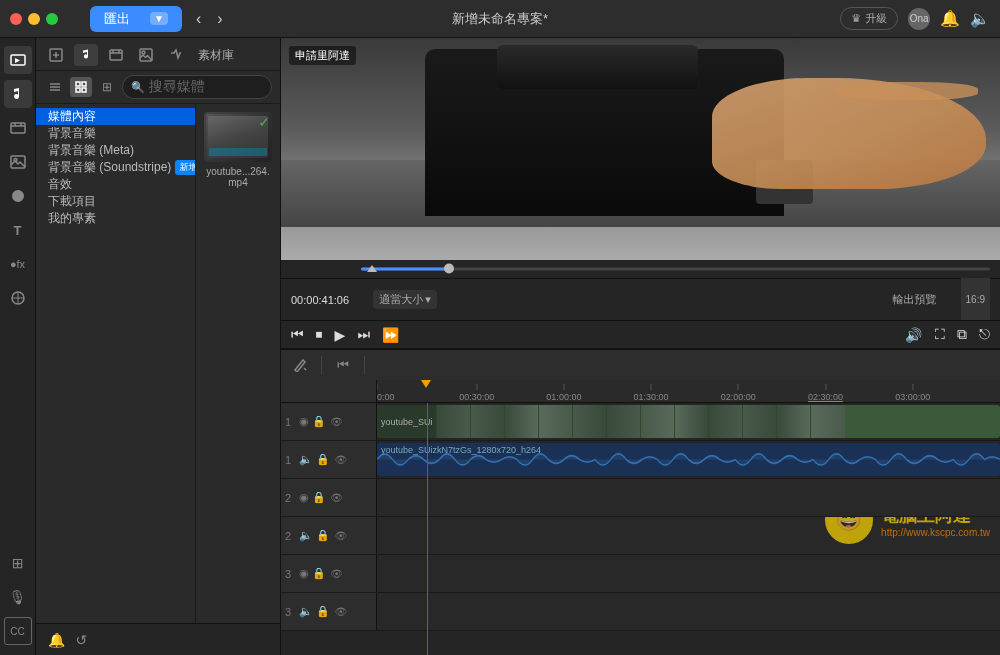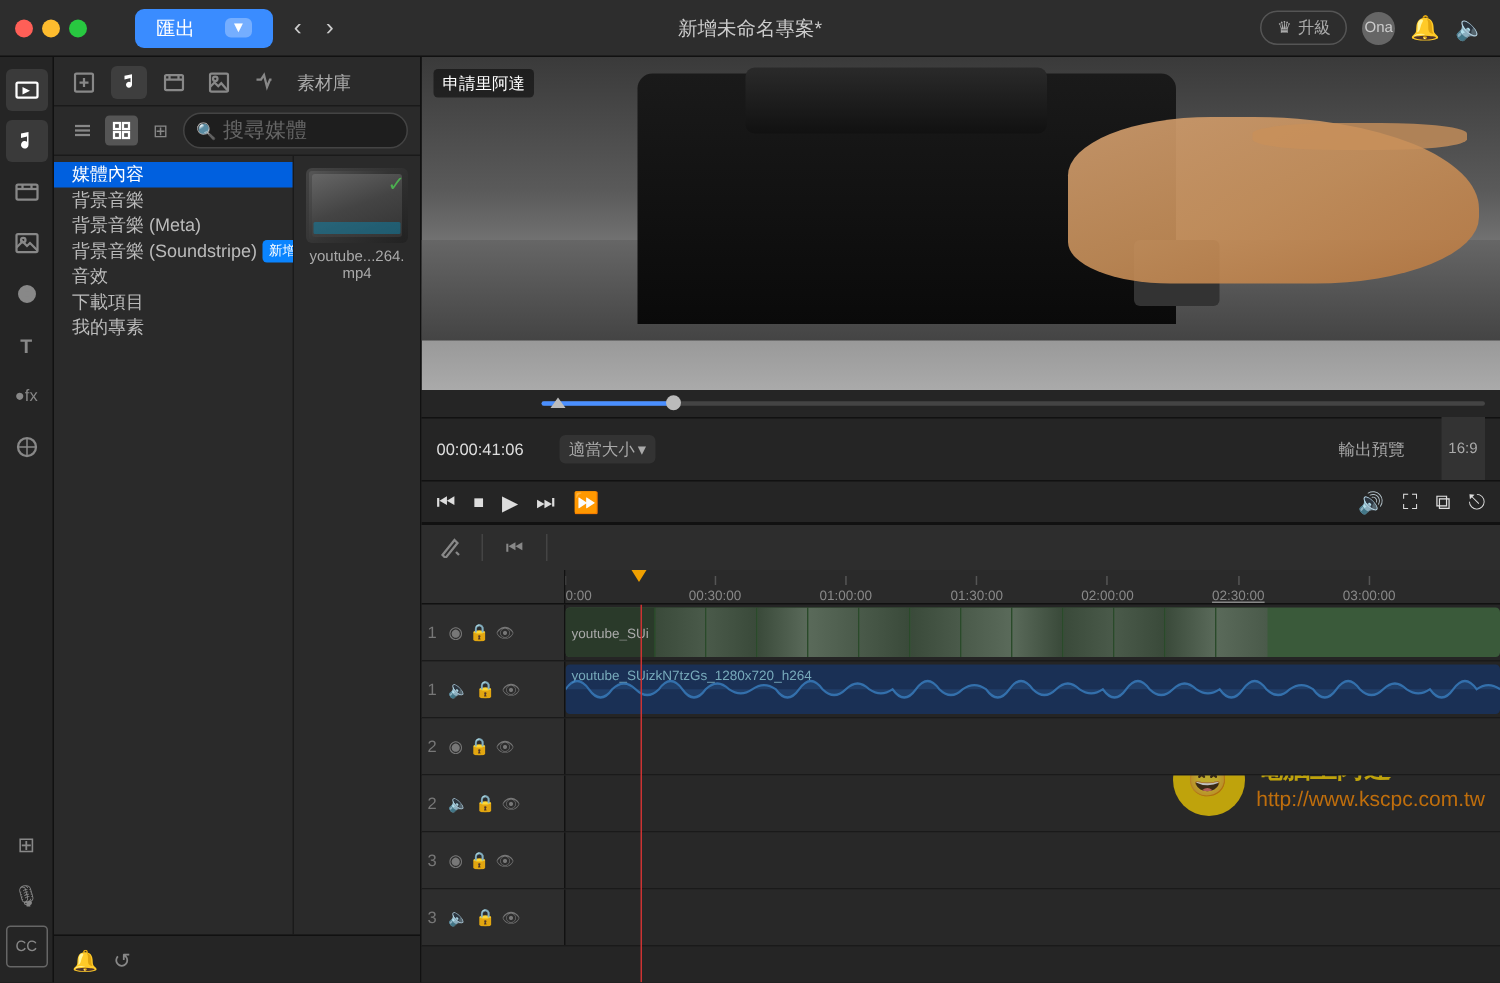--- a/index.html
+++ b/index.html
@@ -404,21 +404,21 @@
       font-size: 22px;
     }
     .watermark-text {
       display: flex; flex-direction: column;
     }
     .watermark-title {
       color: #ffd700; font-size: 18px; font-weight: bold;
       font-family: serif;
     }
     .watermark-url {
-      color: #ff8c00; font-size: 14px;
+      color: #ff8c00; font-size: 10px;
     }
 
     
     #timeline-ruler-inner {
       position: relative;
       height: 22px;
     }
     .ruler-mark {
       position: absolute; bottom: 0;
       color: #888; font-size: 9px;

